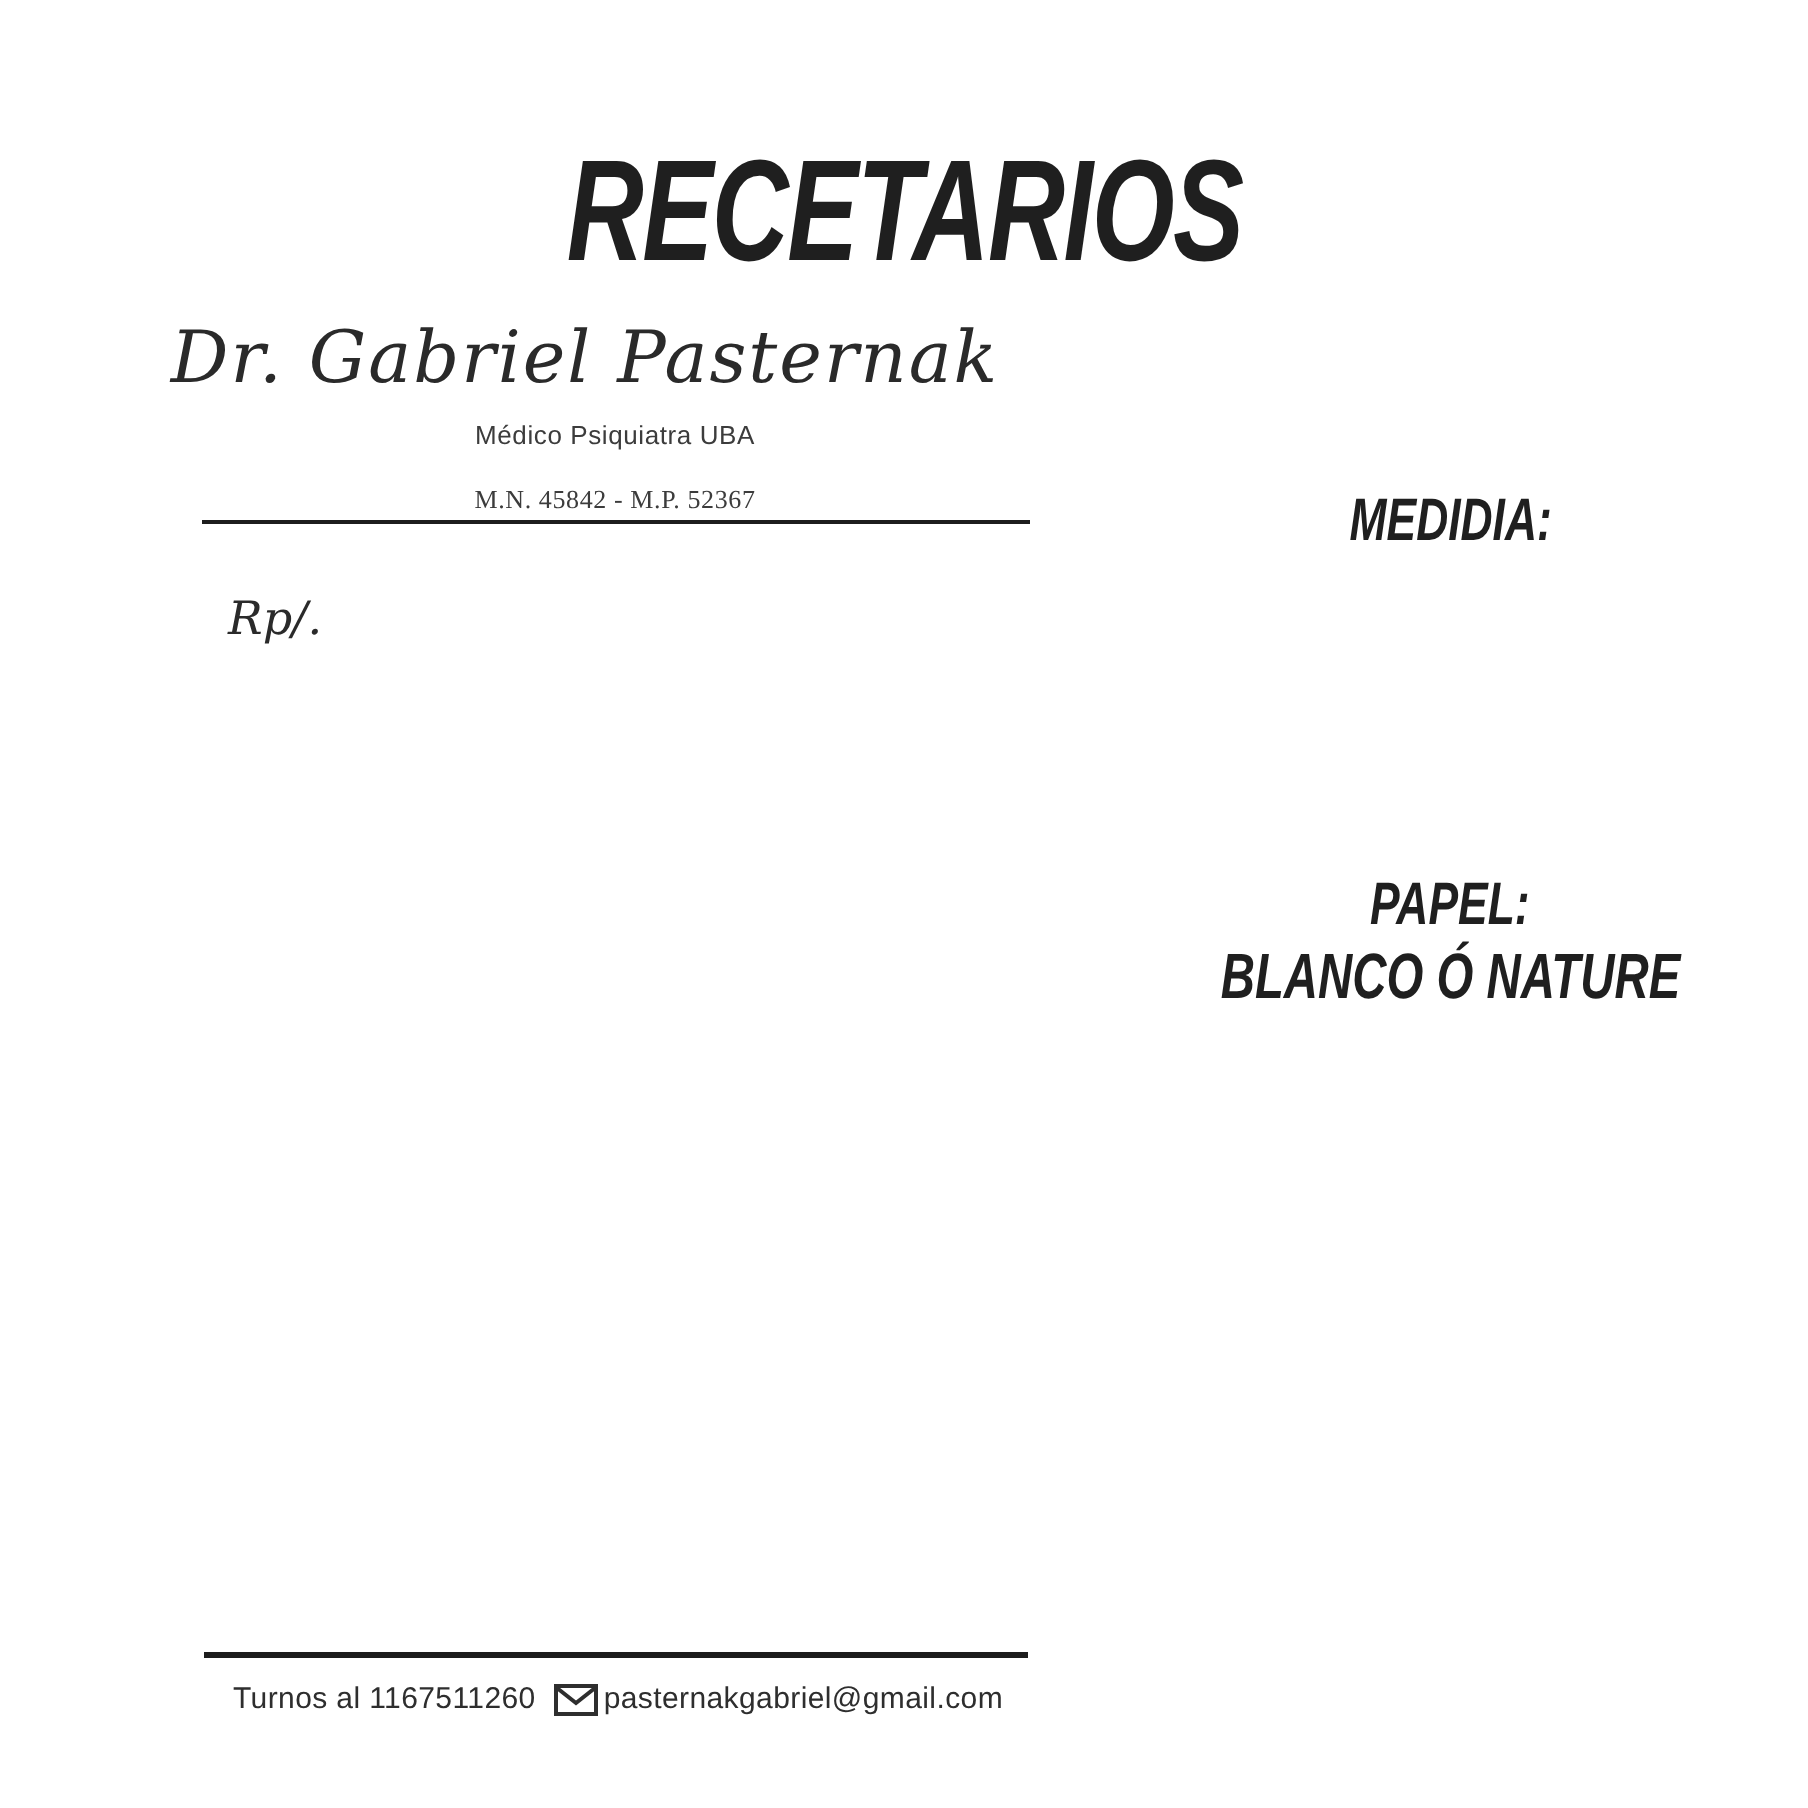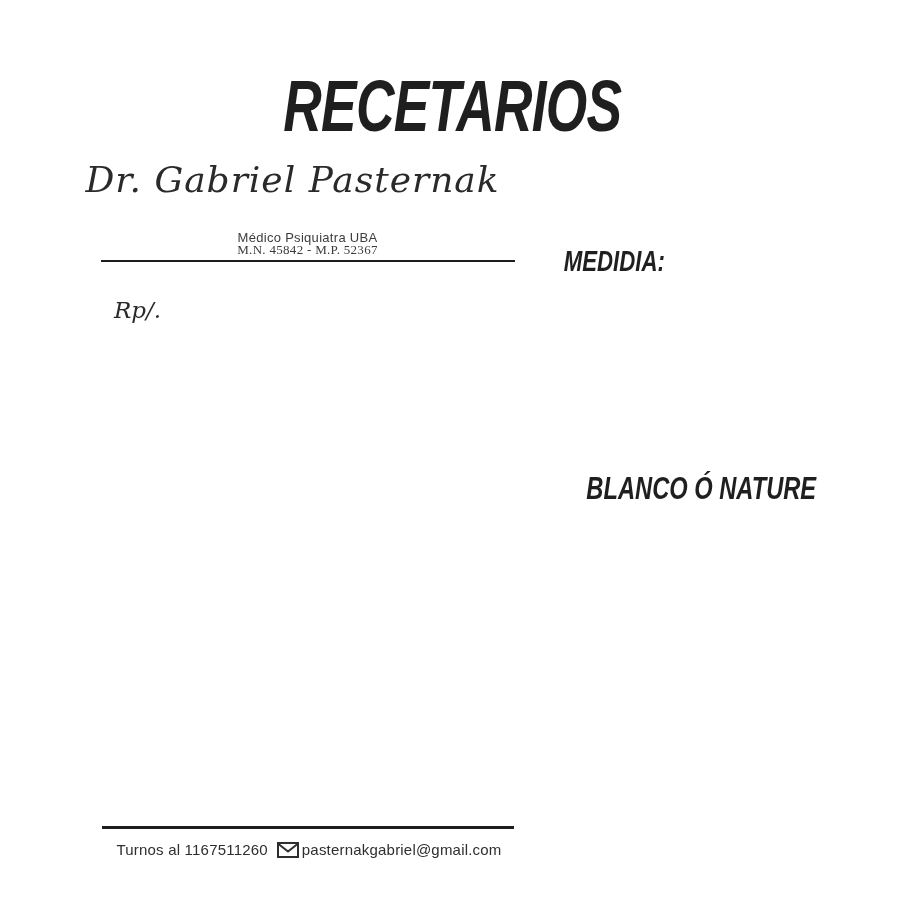--- a/index.html
+++ b/index.html
@@ -49,21 +49,21 @@
     position: absolute;
     left: 546px;
     top: 0;
     width: 358px;
     height: 904px;
   }
   .spec-line {
     position: absolute;
     left: 0;
     width: 100%;
-    text-align: left;
+    text-align: center;
     line-height: 1;
   }
   .spec-label .squeeze   { font-size: 30px; }
   .spec-value .squeeze   { font-size: 32px; }
   .spec-medida-label { top: 246px; }
   .spec-medida-value { top: 282px; }
   .spec-papel-label  { top: 438px; }
   .spec-papel-value  { top: 472px; }
   .spec-hojas-value  { top: 624px; }
   .spec-hojas-value .squeeze { font-size: 30px; }
@@ -87,21 +87,21 @@
   .doctor-license {
     position: absolute;
     left: 100px;
     width: 415px;
     text-align: center;
     font-size: 13px;
     line-height: 1.2;
     color: #3c3c3c;
     letter-spacing: 0.3px;
   }
-  .doctor-specialty { top: 230px; }
+  .doctor-specialty { top: 210px; }
   .doctor-license   { top: 242px; font-family: Liberation Serif, serif; }
 
   .rule {
     position: absolute;
     background: #1d1d1d;
   }
   .rule-top {
     left: 101px;
     top: 260px;
     width: 414px;
@@ -172,16 +172,19 @@
       </svg>
     </span>
     <span>pasternakgabriel@gmail.com</span>
   </div>
 </div>
 
 <div class="specs-col">
   <div class="spec-line spec-label spec-medida-label">
     <span class="squeeze">MEDIDIA:</span>
   </div>
+  <div class="spec-line spec-label spec-papel-label">
+    <span class="squeeze">PAPEL:</span>
+  </div>
   <div class="spec-line spec-value spec-papel-value">
     <span class="squeeze">BLANCO Ó NATURE</span>
   </div>
 </div>
 
 </body></html>

